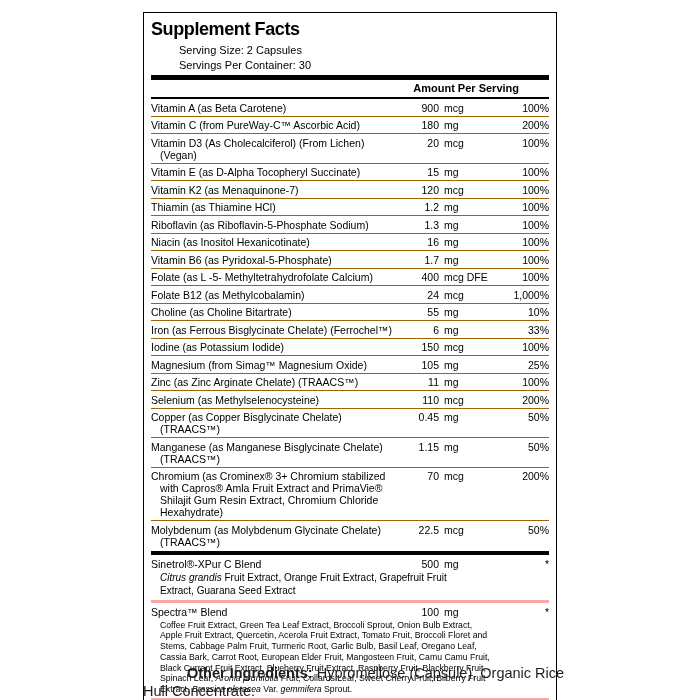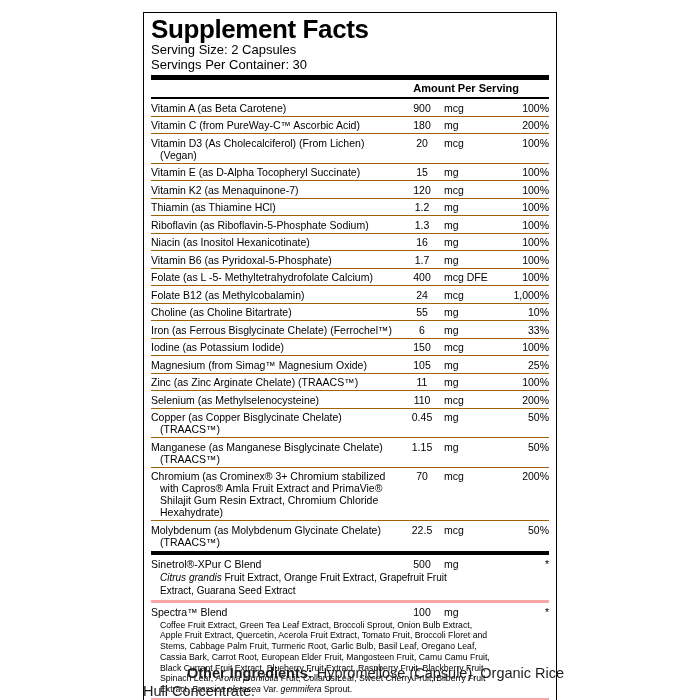--- a/index.html
+++ b/index.html
@@ -10,42 +10,42 @@
   }
   .page{position:relative;width:700px;height:700px;background:#fff;overflow:hidden;}
 
   
   .panel{
     position:absolute;left:143px;top:12px;width:414px;min-height:644px;
     border:1px solid #000;box-sizing:border-box;
     padding:3px 7px 2px 7px;background:#fff;
   }
   .title{
-    font-size:26px;font-weight:800;letter-spacing:-0.4px;
+    font-size:18px;font-weight:800;letter-spacing:-0.4px;
     line-height:24px;margin:1px 0 2px 0;
   }
-  .serv{font-size:13px;line-height:14.5px;}
+  .serv{font-size:11px;line-height:14.5px;margin-left:28px;}
   .bar-thick{height:5px;background:#000;margin:3px 0 0 0;}
   .bar-mid{height:2px;background:#000;margin:0;}
   .bar-sep{height:4px;background:#000;margin:1px 0;}
 
   .colhead{
     text-align:right;padding:2px 30px 2px 0;
     font-size:11px;font-weight:bold;line-height:13px;
   }
 
   .row{
     display:flex;align-items:flex-start;
     padding:2.5px 0 2px 0;border-bottom:1px solid #a16207;
     font-size:10.5px;line-height:12px;
   }
   .row.last{border-bottom:none;}
   .nm{flex:1;padding-left:9px;text-indent:-9px;padding-right:4px;}
   .amt{display:flex;width:92px;flex-shrink:0;}
-  .num{width:34px;text-align:center;flex-shrink:0;}
+  .num{width:34px;text-align:right;flex-shrink:0;}
   .unit{text-align:left;padding-left:5px;white-space:nowrap;}
   .dv{width:52px;flex-shrink:0;text-align:right;}
 
   .blend{border-bottom:3px solid #fca5a5;padding:2.5px 0 2px 0;}
   .blend.last{border-bottom:none;}
   .bhead{display:flex;align-items:flex-start;font-size:10.5px;line-height:12px;}
   .details{
     margin:2px 0 1px 9px;width:330px;
     font-size:8.7px;line-height:10.8px;color:#000;
   }

